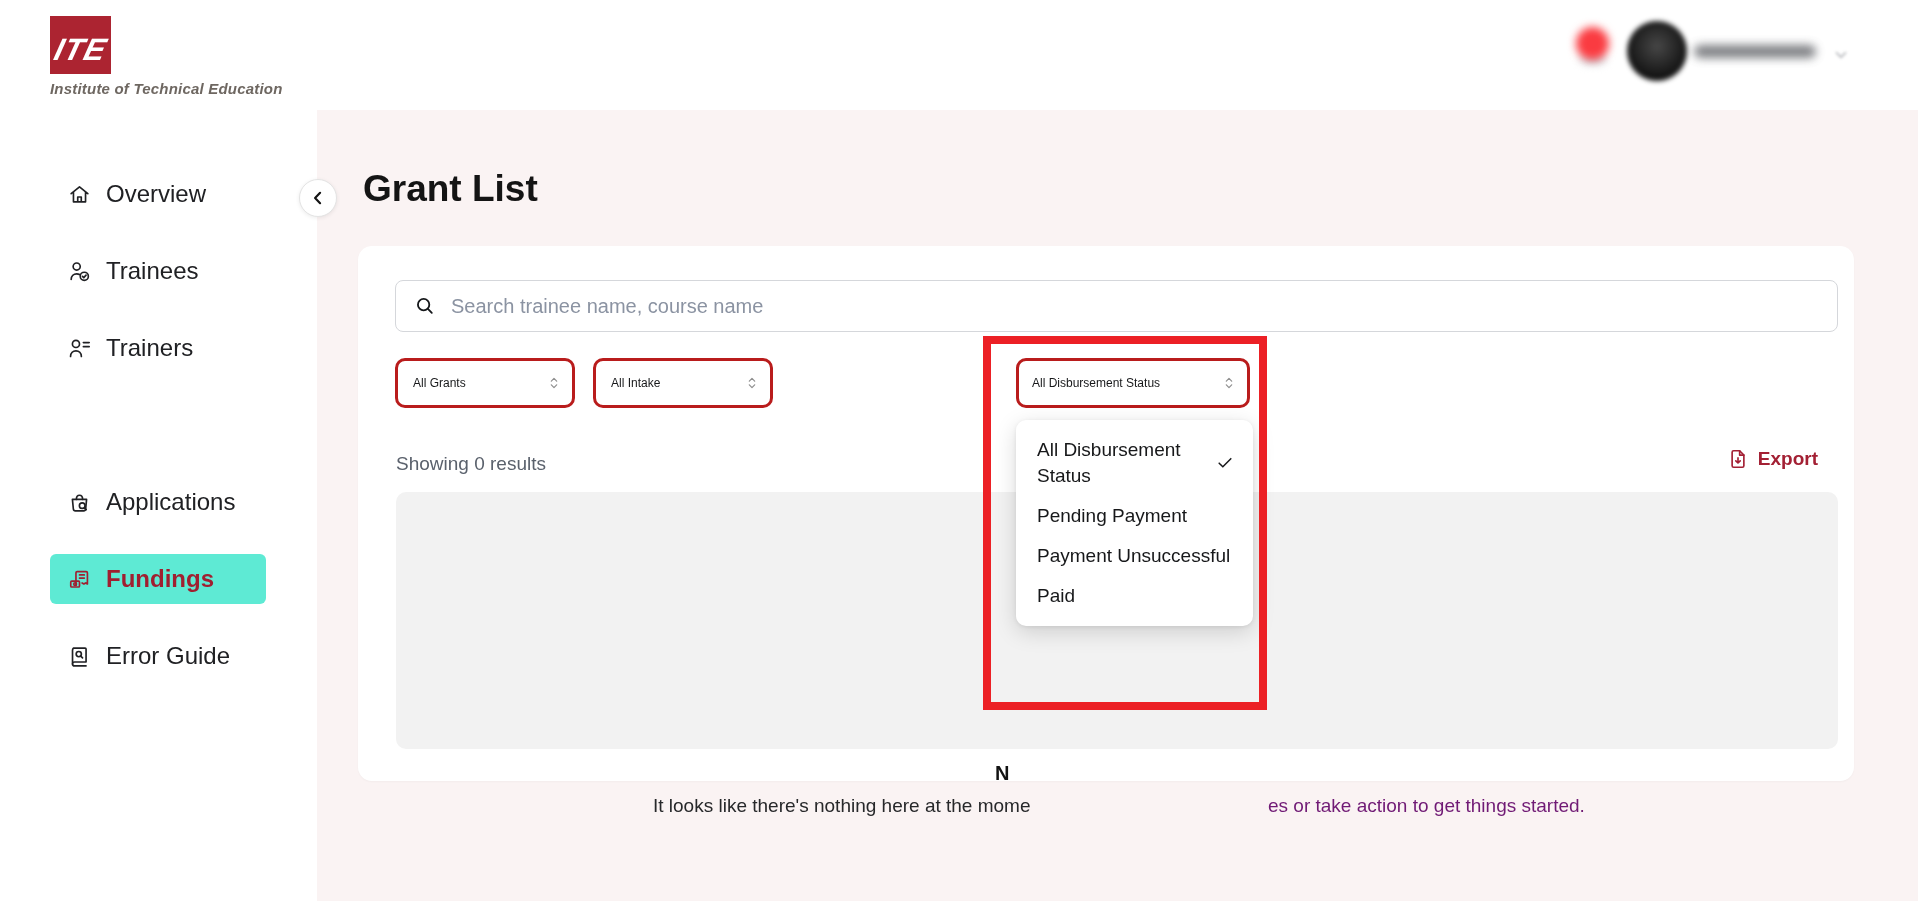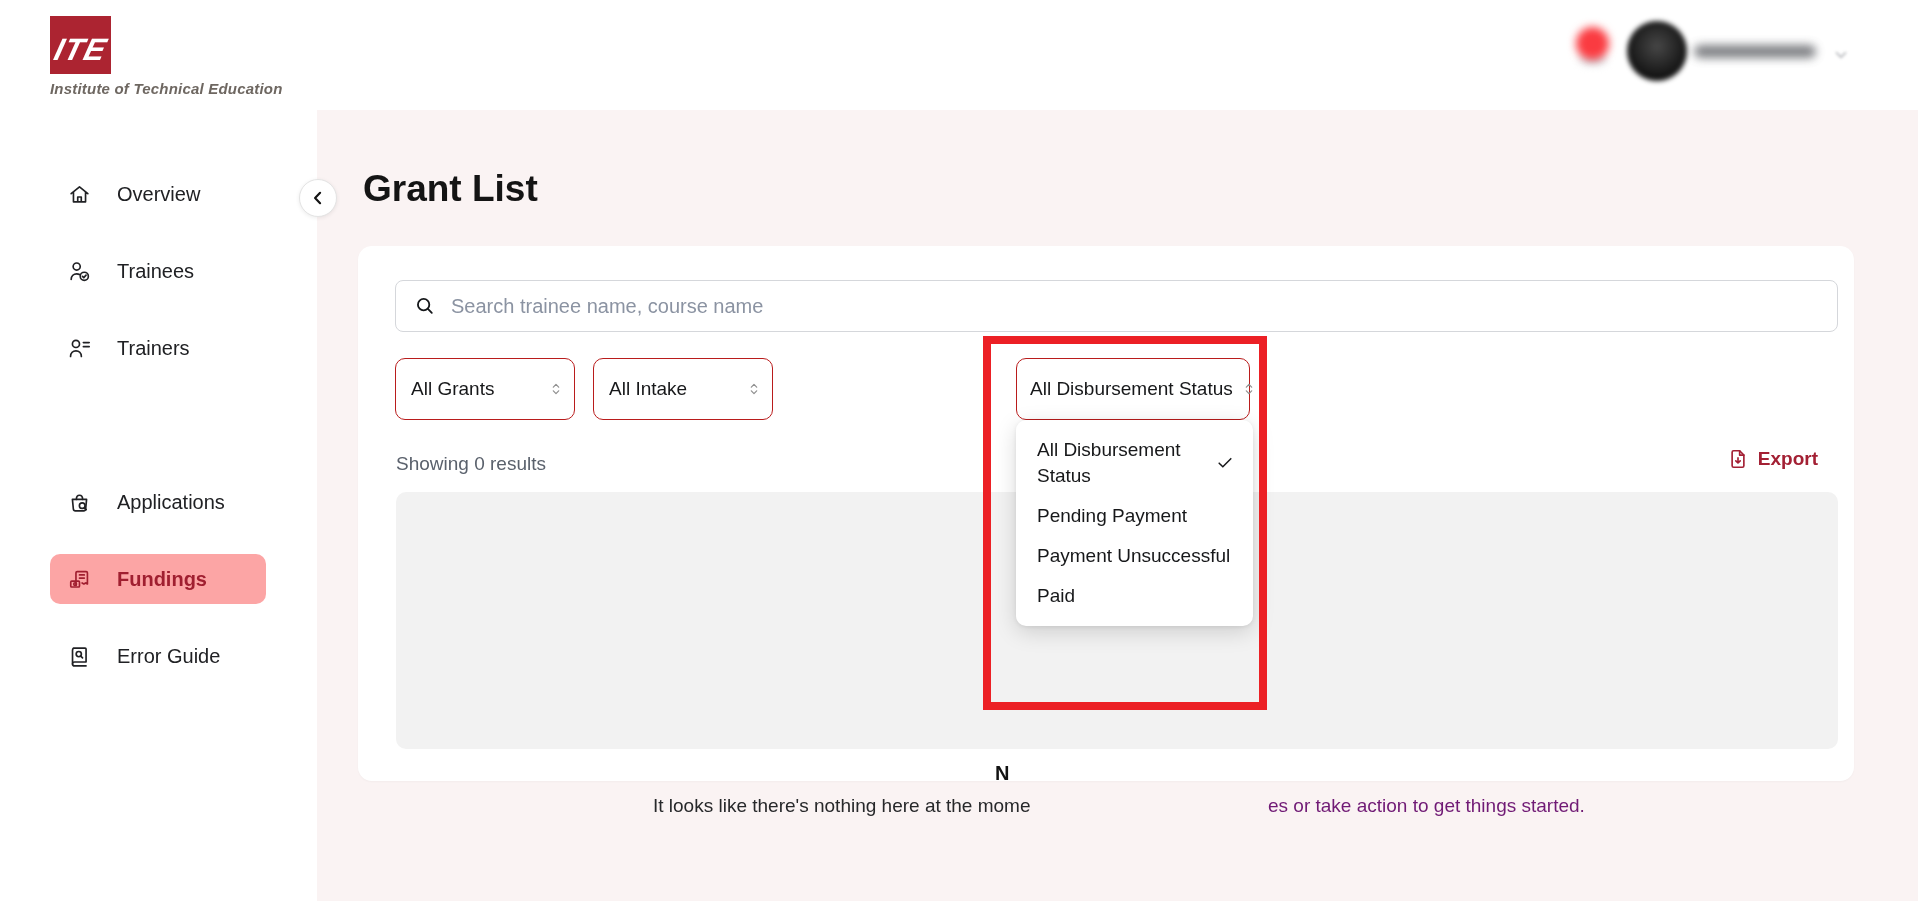--- a/index.html
+++ b/index.html
@@ -21,43 +21,43 @@
   .notif-smear { position:absolute; left:1580px; top:53px; width:26px; height:11px; border-radius:50%;
     background:#c9cdd3; filter:blur(4px); }
   .avatar { position:absolute; left:1627px; top:21px; width:60px; height:60px; border-radius:50%;
     background:radial-gradient(circle at 50% 42%, #474747 0%, #101010 72%); filter:blur(2.5px); cursor:pointer; }
   .uname { position:absolute; left:1694px; top:45px; width:122px; height:13px; border-radius:7px;
     background:#5e6065; filter:blur(5px); opacity:.8; }
   .uchev { position:absolute; left:1832px; top:46px; width:18px; height:18px; filter:blur(1.5px); opacity:.75; cursor:pointer; }
   
   .sidebar { position:absolute; left:0; top:110px; width:317px; height:791px; background:#fff; z-index:4; }
   .nav-item { position:absolute; left:50px; width:216px; height:50px; border-radius:10px;
-    display:flex; align-items:center; gap:25px; padding-left:17px; color:#202124; font-size:20px; cursor:pointer; }
+    display:flex; align-items:center; gap:14px; padding-left:17px; color:#202124; font-size:24px; cursor:pointer; }
   .nav-item svg { width:25px; height:25px; flex:0 0 25px; stroke:currentColor; fill:none;
     stroke-width:1.6; stroke-linecap:round; stroke-linejoin:round; }
-  .nav-item.active { background:#fca5a5; color:#a01f30; font-weight:700; }
+  .nav-item.active { background:#5eead4; color:#a01f30; font-weight:700;border-radius:6px; }
   .collapse-btn { position:absolute; left:299px; top:179px; width:38px; height:38px; border-radius:50%;
     background:#fff; border:1px solid #e4e4e4; z-index:6; display:flex; align-items:center; justify-content:center;
     box-shadow:0 1px 4px rgba(0,0,0,.08); cursor:pointer; padding:0; }
   .collapse-btn svg { width:20px; height:20px; stroke:#141414; fill:none; stroke-width:2.6; stroke-linecap:round; stroke-linejoin:round; }
   
   .content { position:absolute; left:317px; top:110px; width:1601px; height:791px; background:#faf3f3; }
   .page-title { position:absolute; left:46px; top:56px; margin:0; font-size:37px; line-height:46px;
     font-weight:700; color:#141414; }
   .card { position:absolute; left:41px; top:136px; width:1496px; height:535px; background:#fff;
     border-radius:14px; box-shadow:0 1px 2px rgba(17,17,17,.03); }
   .search-box { position:absolute; left:37px; top:34px; width:1443px; height:52px; border:1px solid #d5d7db;
     border-radius:8px; background:#fff; display:flex; align-items:center; padding:8px 18px; gap:13px; }
   .search-box svg { width:22px; height:22px; stroke:#15171a; fill:none; stroke-width:2; stroke-linecap:round; }
   .search-box input { border:none; outline:none; flex:1; font-size:20px; color:#202020;
     font-family:inherit; background:transparent; }
   .search-box input::placeholder { color:#8b93a2; }
-  .filter-btn { position:absolute; top:112px; height:62px; border:1px solid #b91c1c; border-radius:10px;
+  .filter-btn { position:absolute; top:112px; height:50px; border:3px solid #b91c1c; border-radius:10px;
     background:#fff; display:flex; align-items:center; justify-content:space-between;
-    padding:0 10px 0 15px; font-size:19px; color:#17181a; cursor:pointer; font-family:inherit; white-space:nowrap; }
+    padding:0 10px 0 15px; font-size:12px; color:#17181a; cursor:pointer; font-family:inherit; white-space:nowrap; }
   .filter-btn svg { width:16px; height:16px; stroke:#8f8f8f; fill:none; stroke-width:1.8;
     stroke-linecap:round; stroke-linejoin:round; margin-left:8px; flex:0 0 16px; }
   #f-grants { left:37px;  width:180px; }
   #f-intake { left:235px; width:180px; }
   #f-status { left:452px; width:168px; }
   #f-disb   { left:658px; width:234px; padding-left:13px; }
   .results-label { position:absolute; left:38px; top:207px; font-size:19px; color:#5a616c; }
   .export-btn { position:absolute; right:36px; top:202px; display:flex; gap:9px;
     background:none; border:none; color:#a32034; font-size:19px; font-weight:700; cursor:pointer; font-family:inherit; padding:0; }
   .export-btn svg { width:22px; height:22px; stroke:#a32034; fill:none; stroke-width:1.8;

